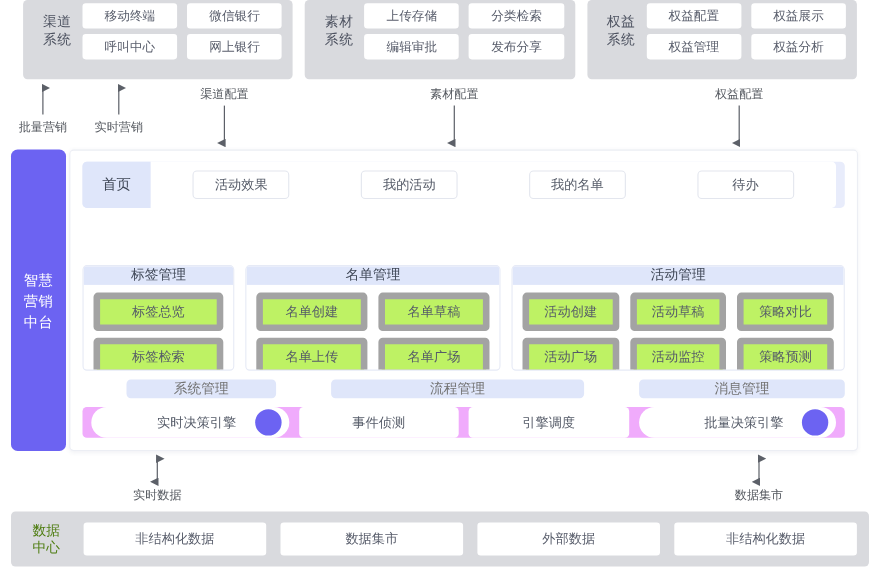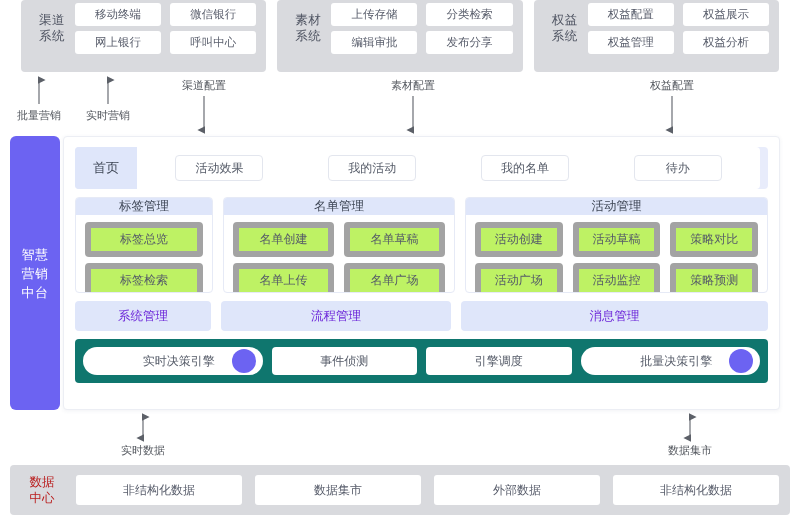--- a/index.html
+++ b/index.html
@@ -167,20 +167,21 @@
     padding: 0 12px;
     box-sizing: border-box;
     background: #fff;
   }
 
   
   .module-row {
     display: flex;
     gap: 10px;
     height: 96px;
+    margin-top: 44px;
   }
   .module {
     border: 1px solid #e6eaf6;
     border-radius: 4px;
     background: #fff;
     display: flex;
     flex-direction: column;
     overflow: hidden;
   }
   .module.m-tag   { flex: 0 0 136px; }
@@ -223,29 +224,30 @@
     gap: 10px;
     height: 30px;
   }
   .mgmt {
     background: #dfe6fa;
     border-radius: 4px;
     display: flex;
     align-items: center;
     justify-content: center;
     font-size: 12.5px;
-    color: #6d28d9;
+    color: #737373;
+    margin-left: 40px;
   }
   .mgmt.g1 { flex: 0 0 136px; }
   .mgmt.g2 { flex: 0 0 230px; }
   .mgmt.g3 { flex: 1 1 auto; }
 
   
   .engine-row {
-    background: #0f766e;
+    background: #f0abfc;
     border-radius: 4px;
     height: 44px;
     display: flex;
     align-items: center;
     gap: 9px;
     padding: 0 8px;
     box-sizing: border-box;
   }
   .engine {
     flex: 1 1 0;
@@ -290,21 +292,21 @@
     align-items: center;
     padding: 0 11px 0 9px;
     box-sizing: border-box;
     gap: 11px;
   }
   .data-title {
     width: 46px;
     min-width: 46px;
     font-size: 12.5px;
     line-height: 16px;
-    color: #b91c1c;
+    color: #4d7c0f;
     text-align: center;
   }
   .data-title span { display: block; }
   .data-cells {
     flex: 1;
     display: flex;
     gap: 13px;
   }
   .data-cell {
     flex: 1 1 0;
@@ -326,22 +328,22 @@
   <div class="top-band">
 
     <div class="sys-group">
       <div class="sys-title">
         <span>渠道</span>
         <span>系统</span>
       </div>
       <div class="sys-grid">
         <div class="sys-cell">移动终端</div>
         <div class="sys-cell">微信银行</div>
+        <div class="sys-cell">呼叫中心</div>
         <div class="sys-cell">网上银行</div>
-        <div class="sys-cell">呼叫中心</div>
       </div>
     </div>
 
     <div class="sys-group">
       <div class="sys-title">
         <span>素材</span>
         <span>系统</span>
       </div>
       <div class="sys-grid">
         <div class="sys-cell">上传存储</div>

